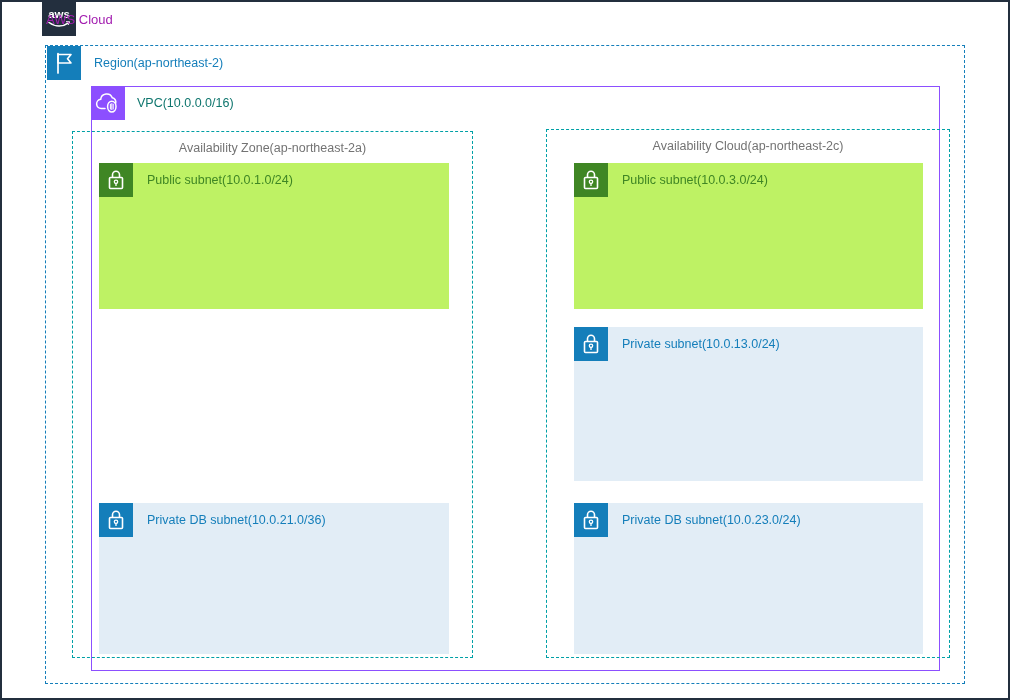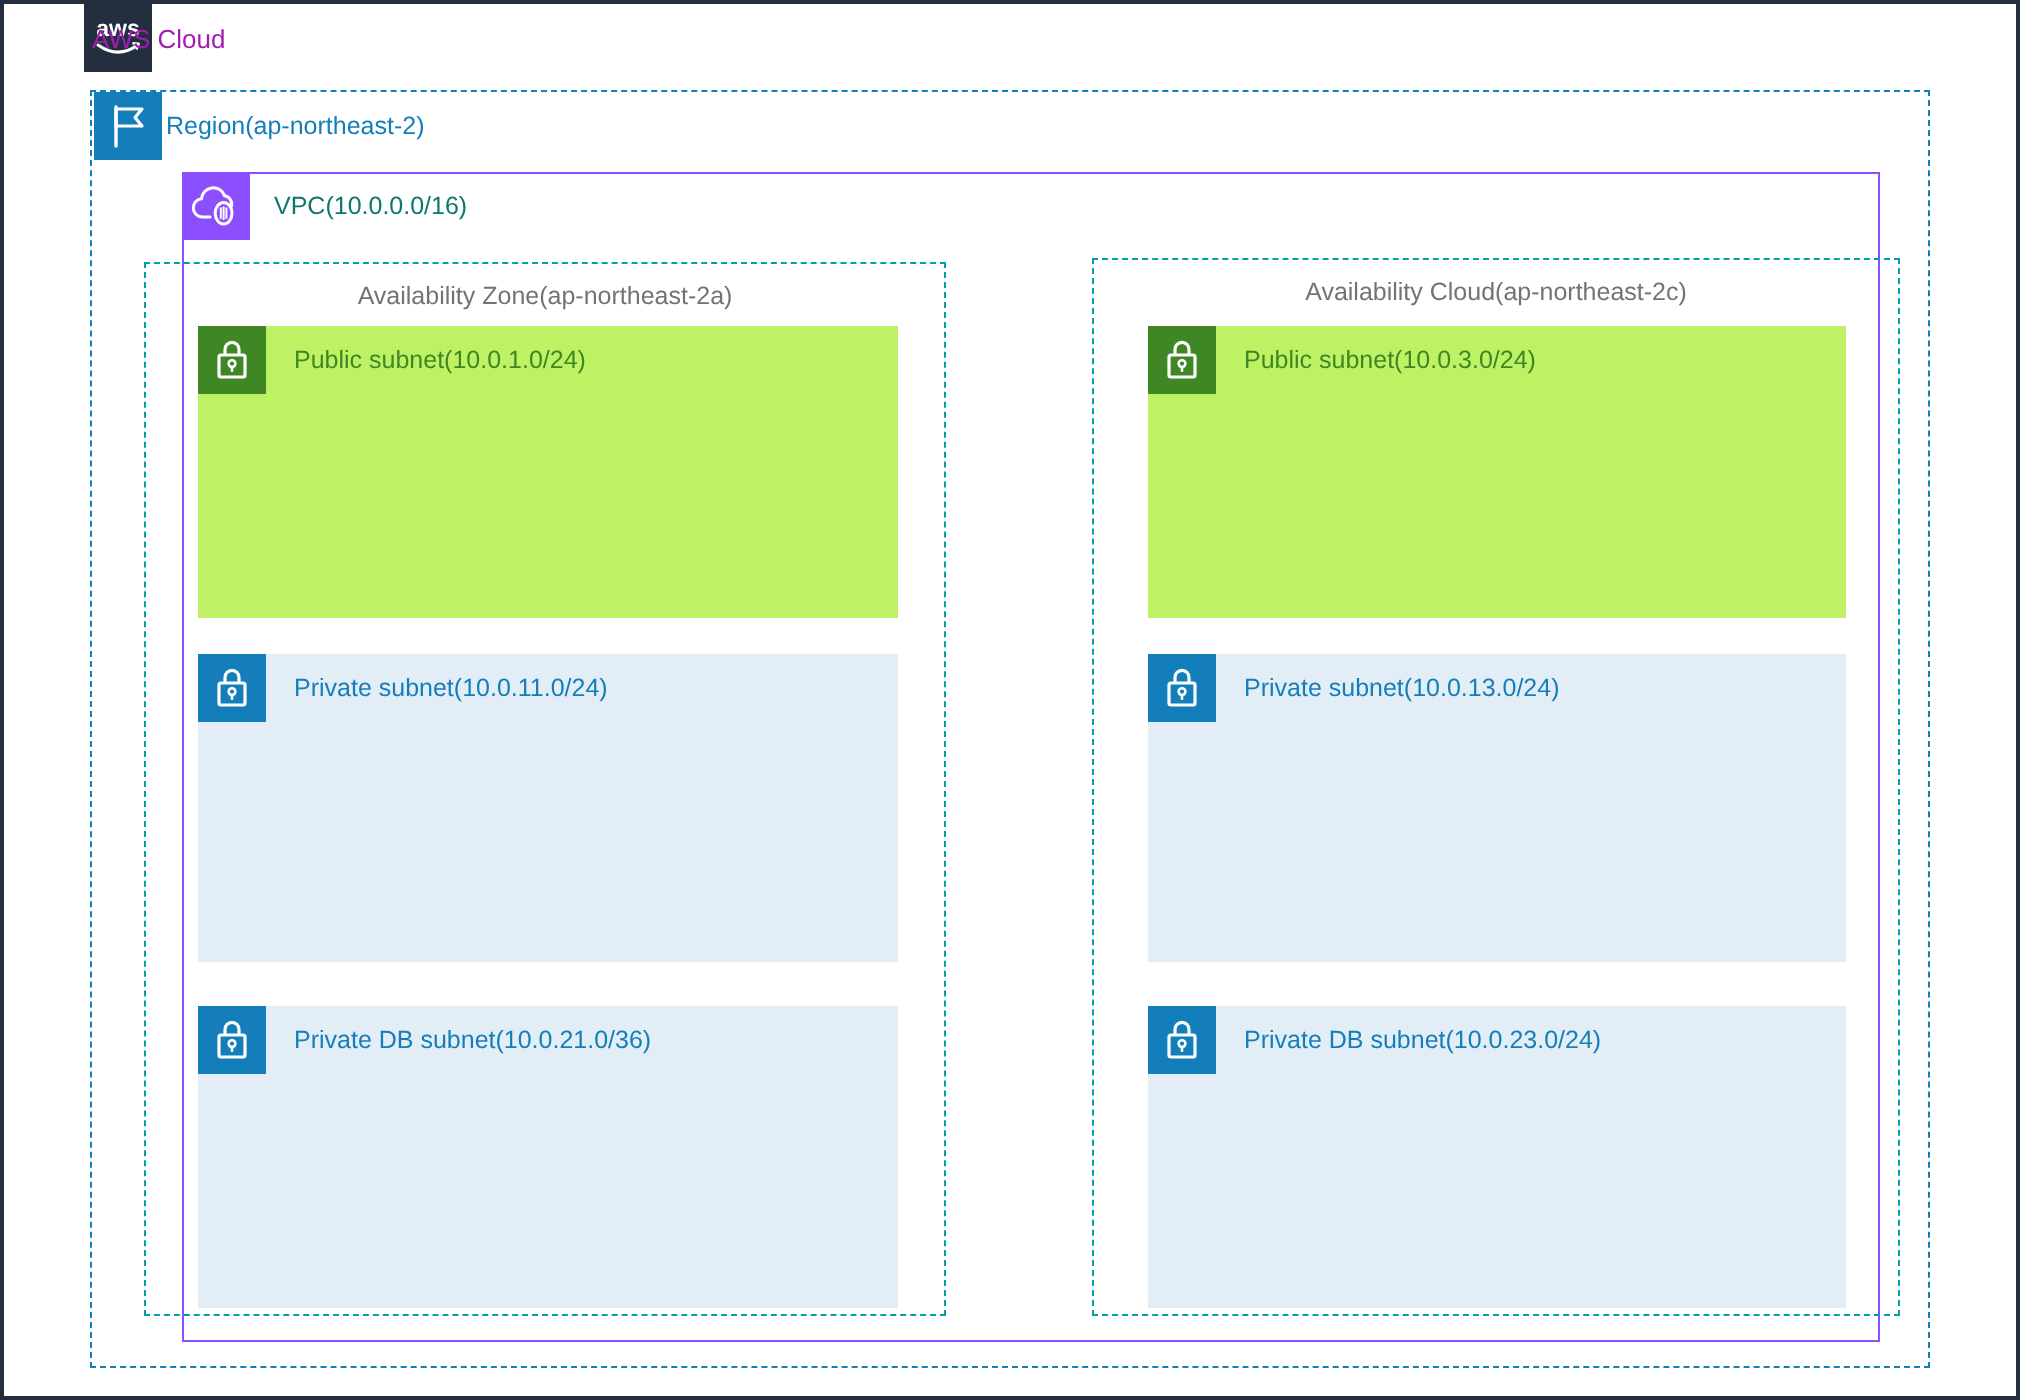--- a/index.html
+++ b/index.html
@@ -26,21 +26,21 @@
   
   .region {
     position:absolute; left:43px; top:43px; width:920px; height:639px;
     border:1px dashed #147EBA;
   }
   .region-icon {
     position:absolute; left:1px; top:0; width:34px; height:34px;
     background:#147EBA;
   }
   .region-label {
-    position:absolute; left:37px; top:0; height:34px;
+    position:absolute; left:48px; top:0; height:34px;
     display:flex; align-items:center;
     font-size:12.5px; color:#147EBA; white-space:nowrap;
   }
 
   
   .vpc {
     position:absolute; left:45px; top:40px; width:849px; height:585px;
     border:1px solid #8C4FFF; background:transparent;
   }
   .vpc-icon {
@@ -136,31 +136,20 @@
           <svg class="icon-svg" viewBox="0 0 34 34" xmlns="http://www.w3.org/2000/svg">
             <rect x="10.5" y="14.5" width="13" height="11" rx="1" fill="none" stroke="#ffffff" stroke-width="1.6"></rect>
             <path d="M13.5 14.5 V11.7 a3.5 3.5 0 0 1 7 0 V14.5" fill="none" stroke="#ffffff" stroke-width="1.6"></path>
             <circle cx="17" cy="18.8" r="1.7" fill="none" stroke="#ffffff" stroke-width="1.3"></circle>
             <path d="M17 20.5 V22.9" stroke="#ffffff" stroke-width="1.3" fill="none"></path>
           </svg>
         </div>
         <div class="subnet-label">Public subnet(10.0.1.0/24)</div>
       </div>
 
-      <div class="subnet private pos-private">
-        <div class="subnet-icon">
-          <svg class="icon-svg" viewBox="0 0 34 34" xmlns="http://www.w3.org/2000/svg">
-            <rect x="10.5" y="14.5" width="13" height="11" rx="1" fill="none" stroke="#ffffff" stroke-width="1.6"></rect>
-            <path d="M13.5 14.5 V11.7 a3.5 3.5 0 0 1 7 0 V14.5" fill="none" stroke="#ffffff" stroke-width="1.6"></path>
-            <circle cx="17" cy="18.8" r="1.7" fill="none" stroke="#ffffff" stroke-width="1.3"></circle>
-            <path d="M17 20.5 V22.9" stroke="#ffffff" stroke-width="1.3" fill="none"></path>
-          </svg>
-        </div>
-        <div class="subnet-label">Private subnet(10.0.11.0/24)</div>
-      </div>
 
       <div class="subnet private pos-db">
         <div class="subnet-icon">
           <svg class="icon-svg" viewBox="0 0 34 34" xmlns="http://www.w3.org/2000/svg">
             <rect x="10.5" y="14.5" width="13" height="11" rx="1" fill="none" stroke="#ffffff" stroke-width="1.6"></rect>
             <path d="M13.5 14.5 V11.7 a3.5 3.5 0 0 1 7 0 V14.5" fill="none" stroke="#ffffff" stroke-width="1.6"></path>
             <circle cx="17" cy="18.8" r="1.7" fill="none" stroke="#ffffff" stroke-width="1.3"></circle>
             <path d="M17 20.5 V22.9" stroke="#ffffff" stroke-width="1.3" fill="none"></path>
           </svg>
         </div>

